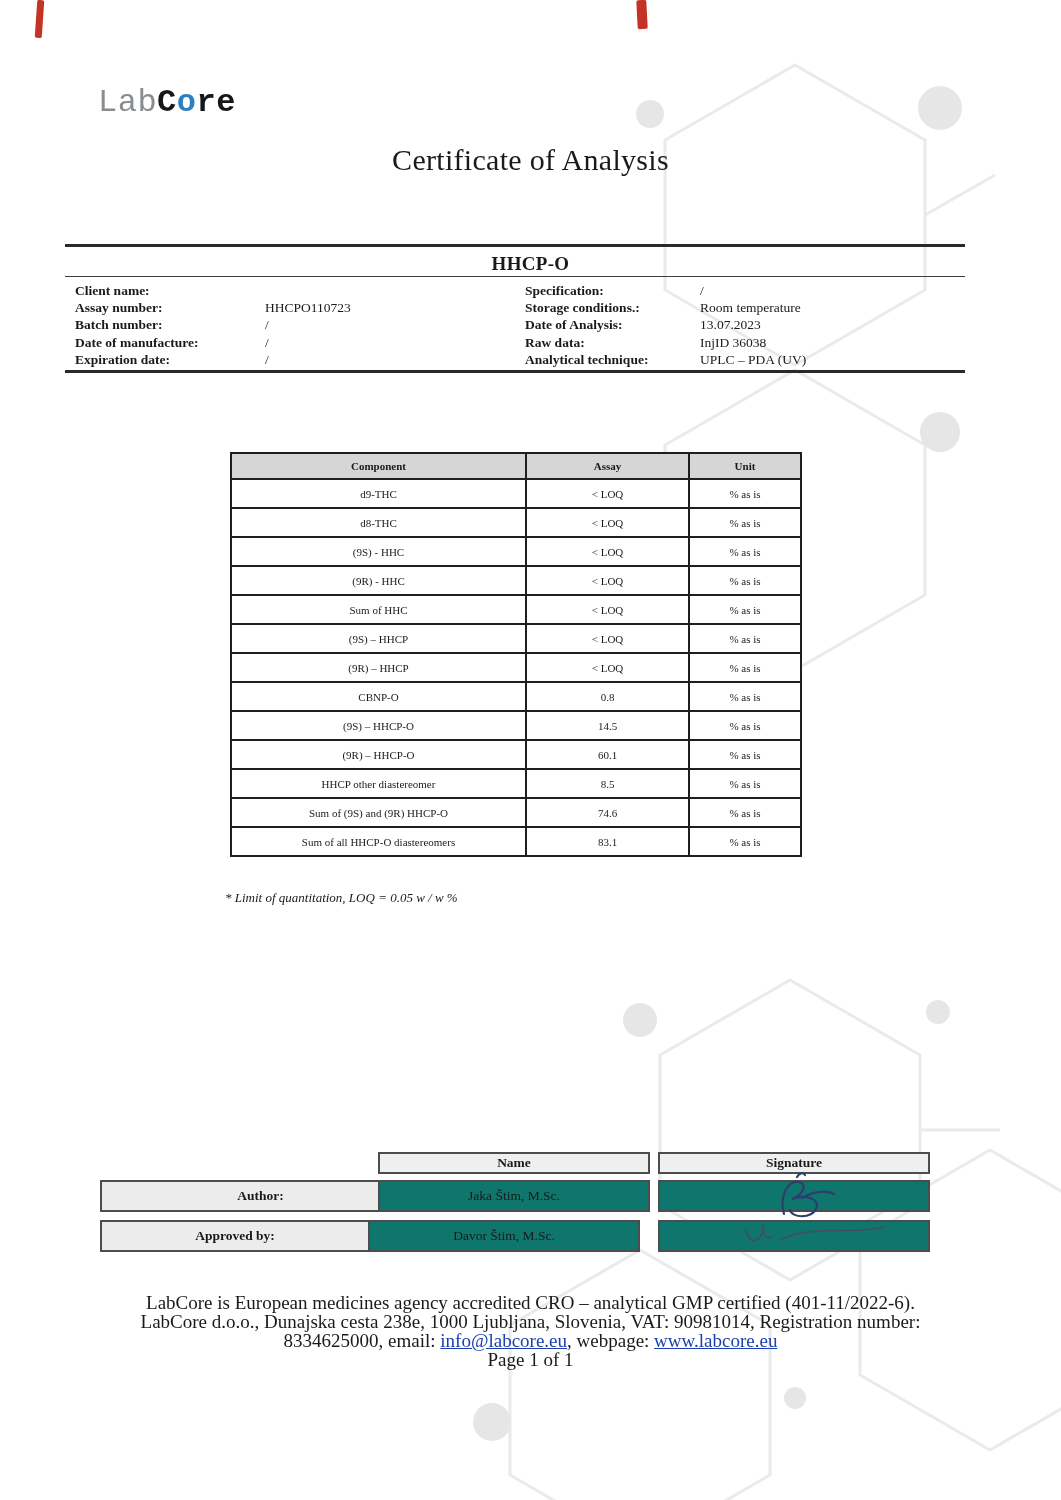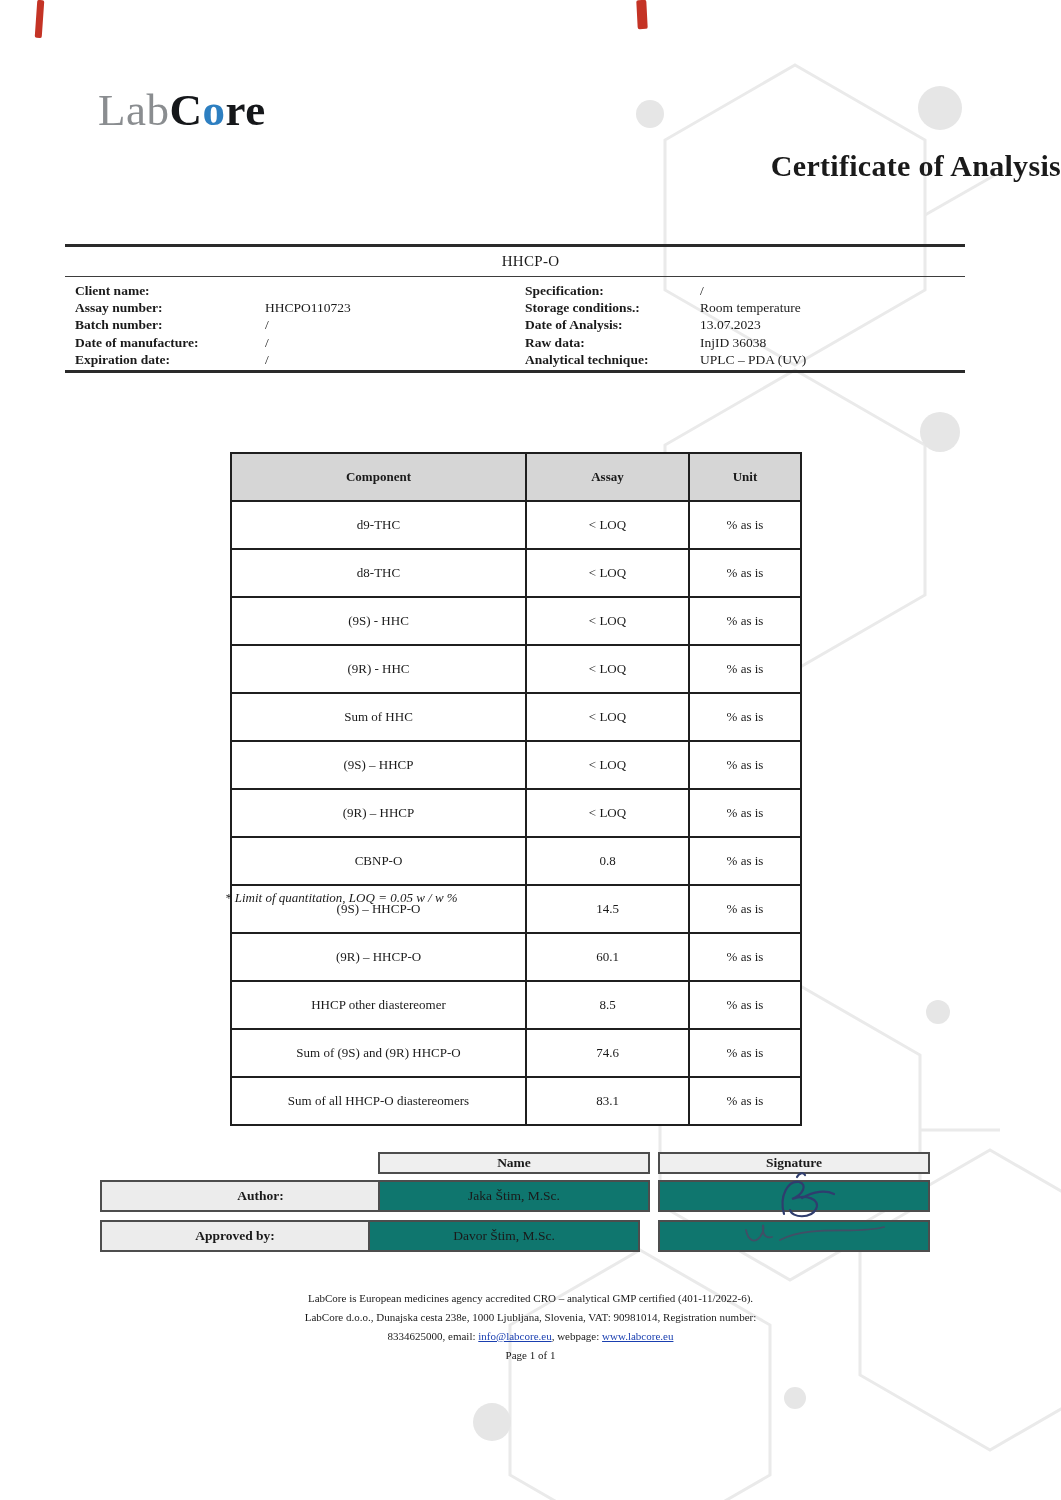--- a/index.html
+++ b/index.html
@@ -10,48 +10,48 @@
 
   
   .watermark { position:absolute; left:0; top:0; z-index:0; }
 
   
   .scan-mark { position:absolute; z-index:2; background:#c43325; }
   .mark-left { left:36px; top:0; width:7px; height:38px; transform:rotate(4deg); border-radius:2px; }
   .mark-mid  { left:637px; top:0; width:10px; height:29px; transform:rotate(-3deg); border-radius:2px; }
 
   
-  .logo { left:98px; top:84px; font-family:Liberation Serif, serif; font-size:45px; font-weight:600; letter-spacing:0.5px; }
+  .logo { left:98px; top:84px; font-family:Liberation Mono, monospace; font-size:32px; font-weight:600; letter-spacing:0.5px; }
   .logo .lab { color:#8a8d90; font-weight:500; }
   .logo .dark { color:#15171a; }
   .logo .blue-o { color:#2d7fc1; }
 
   
-  .title { left:0; top:149px; width:100%; text-align:right; font-size:30px; font-weight:bold; letter-spacing:0.3px; }
+  .title { left:0; top:143px; width:100%; text-align:center; font-size:30px; font-weight:normal; letter-spacing:0.3px; }
 
   
   .rule { left:65px; width:900px; background:#2a2a2a; }
   .rule-top { top:244px; height:3px; }
   .rule-mid { top:276px; height:1px; background:#3d3d3d; }
   .rule-bottom { top:370px; height:3px; }
-  .section-title { left:0; top:253px; width:100%; text-align:center; font-size:15px; font-weight:normal; letter-spacing:0.3px; }
+  .section-title { left:0; top:253px; width:100%; text-align:center; font-size:19px; font-weight:bold; letter-spacing:0.3px; }
 
   
   .info-col { top:282px; }
   .info-left { left:75px; width:440px; }
   .info-right { left:525px; width:440px; }
   .info-row { display:flex; height:17.4px; align-items:center; }
   .info-label { font-weight:bold; font-size:13.5px; }
   .info-left .info-label { width:190px; }
   .info-right .info-label { width:175px; }
   .info-value { font-size:13.5px; }
 
   
   .results { left:230px; top:452px; border-collapse:collapse; table-layout:fixed; width:570px; background:#fff; }
-  .results th, .results td { border:2px solid #1f1f1f; text-align:center; vertical-align:middle; font-size:13px; padding:15px 4px; }
+  .results th, .results td { border:2px solid #1f1f1f; text-align:center; vertical-align:middle; font-size:11px; padding:4px 4px; }
   .results th { background:#d6d6d6; height:26px; font-weight:bold; }
   .results td { height:29px; }
 
   .footnote { left:225px; top:890px; font-size:13px; font-style:italic; }
 
   
   .sig-box { position:absolute; z-index:1; border:2px solid #4d4d4d; background:#0f766e; display:flex; align-items:center; justify-content:center; font-size:13.5px; }
   .sig-head { background:#efefef; font-weight:bold; height:22px; }
   .sig-role { background:#ececec; font-weight:bold; }
   .box-name-head { left:378px; top:1152px; width:272px; }
@@ -60,21 +60,21 @@
   .box-author-name { left:378px; top:1180px; width:272px; height:32px; }
   .box-author-sig  { left:658px; top:1180px; width:272px; height:32px; overflow:visible; }
   .box-appr-role { left:100px; top:1220px; width:270px; height:32px; }
   .box-appr-name { left:368px; top:1220px; width:272px; height:32px; }
   .box-appr-sig  { left:658px; top:1220px; width:272px; height:32px; overflow:visible; }
   .sig-svg { position:absolute; left:50%; transform:translateX(-50%); pointer-events:none; }
   .sig-svg.s1 { top:-14px; }
   .sig-svg.s2 { top:-4px; }
 
   
-  .footer-line { left:0; width:100%; text-align:center; font-size:11px; }
+  .footer-line { left:0; width:100%; text-align:center; font-size:19px; }
   .f1 { top:1292px; }
   .f2 { top:1311px; }
   .f3 { top:1330px; }
   .f4 { top:1349px; }
   .link { color:#1a3fb0; text-decoration:underline; cursor:pointer; }
 </style>
 </head>
 <body>
 
 <div class="page">

